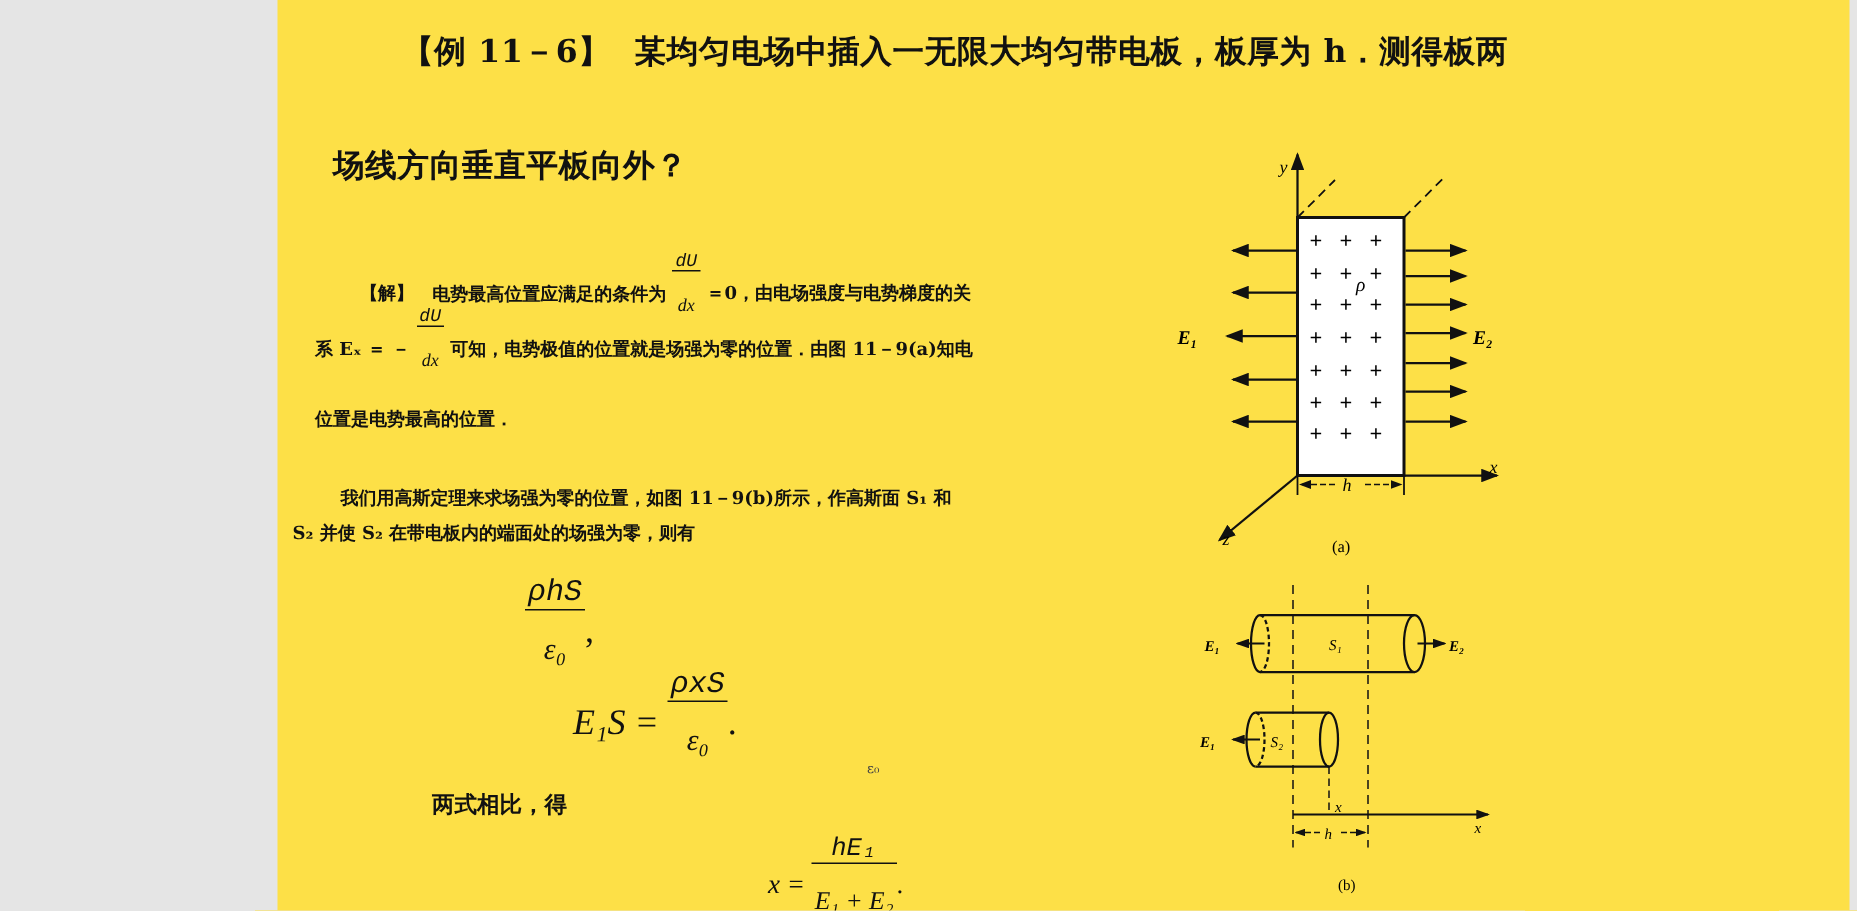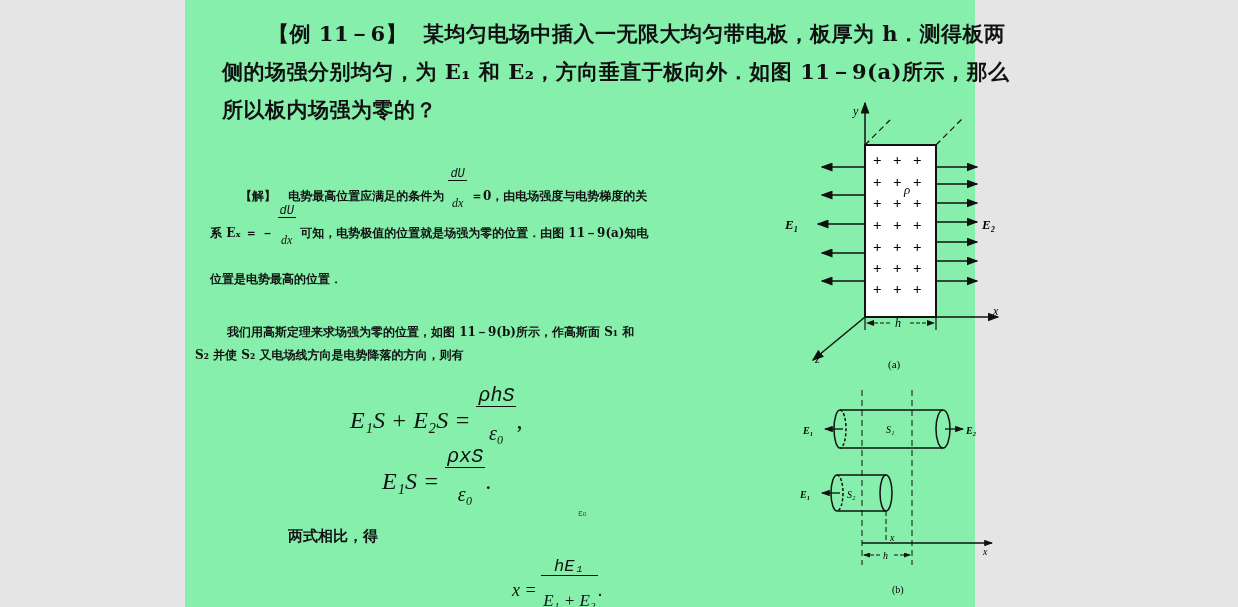--- a/index.html
+++ b/index.html
@@ -4,22 +4,22 @@
 <style>
   html, body { margin:0; padding:0; }
   body {
     width:1238px; height:607px; overflow:hidden;
     background:#e5e5e5;
     font-family:"DejaVu Serif", serif;
     color:#111;
     position:relative;
   }
   #page {
-    position:absolute; left:185px; top:0; width:790px; height:607px;
-    background:#86efac;
+    position:absolute; left:185px; top:0; width:1048px; height:607px;
+    background:#fde047;
   }
   .abs { position:absolute; white-space:nowrap; }
   .q { font-size:21px; font-weight:bold; letter-spacing:0.5px; }
   .s { font-size:12px; font-weight:bold; }
   .it { font-style:italic; font-family:"Liberation Serif", serif; font-weight:normal; }
   .frac { display:inline-block; vertical-align:middle; text-align:center; line-height:1; }
   .frac .num { display:block; border-bottom:1px solid #111; padding:0 2px;font-family:Liberation Mono, monospace; }
   .frac .den { display:block; padding:16px 2px;font-style:italic; }
   .eq { font-family:"Liberation Serif", serif; font-size:24px; }
   .eq .frac .num, .eq .frac .den { font-size:20px; }
@@ -27,22 +27,21 @@
 </style>
 </head>
 <body>
 
 <div id="page">
 
   <div class="abs q" style="left:83px;top:20px;">
     <span>【例 11－6】</span>
     <span style="margin-left:8px;">某均匀电场中插入一无限大均匀带电板，板厚为 h．测得板两</span>
   </div>
-  <div class="abs q" style="left:37px;top:58px;">侧的场强分别均匀，为 E₁ 和 E₂，方向垂直于板向外．如图 11－9(a)所示，那么</div>
-  <div class="abs q" style="left:37px;top:96px;">所以板内场强为零的？</div>
+  <div class="abs q" style="left:37px;top:96px;">场线方向垂直平板向外？</div>
 
   <div class="abs s" style="left:55px;top:168px;">
     <span>【解】</span>
     <span style="margin-left:8px;">电势最高位置应满足的条件为</span>
     <span class="frac it">
       <span class="num">dU</span>
       <span class="den">dx</span>
     </span>
     <span>＝0，由电场强度与电势梯度的关</span>
   </div>
@@ -50,24 +49,23 @@
     <span>系 Eₓ ＝ －</span>
     <span class="frac it">
       <span class="num">dU</span>
       <span class="den">dx</span>
     </span>
     <span>可知，电势极值的位置就是场强为零的位置．由图 11－9(a)知电</span>
   </div>
   <div class="abs s" style="left:25px;top:271px;">位置是电势最高的位置．</div>
 
   <div class="abs s" style="left:42px;top:324px;">我们用高斯定理来求场强为零的位置，如图 11－9(b)所示，作高斯面 S₁ 和</div>
-  <div class="abs s" style="left:10px;top:347px;">S₂ 并使 S₂ 又电场线方向是电势降落的方向，则有</div>
+  <div class="abs s" style="left:10px;top:347px;">S₂ 并使 S₂ 在带电板内的端面处的场强为零，则有</div>
 
   <div class="abs eq" style="left:165px;top:386px;">
-    <span class="it">E₁S + E₂S =</span>
     <span class="frac it">
       <span class="num">ρhS</span>
       <span class="den">ε₀</span>
     </span><span>,</span>
   </div>
 
   <div class="abs eq" style="left:197px;top:447px;">
     <span class="it">E₁S =</span>
     <span class="frac it">
       <span class="num">ρxS</span>

